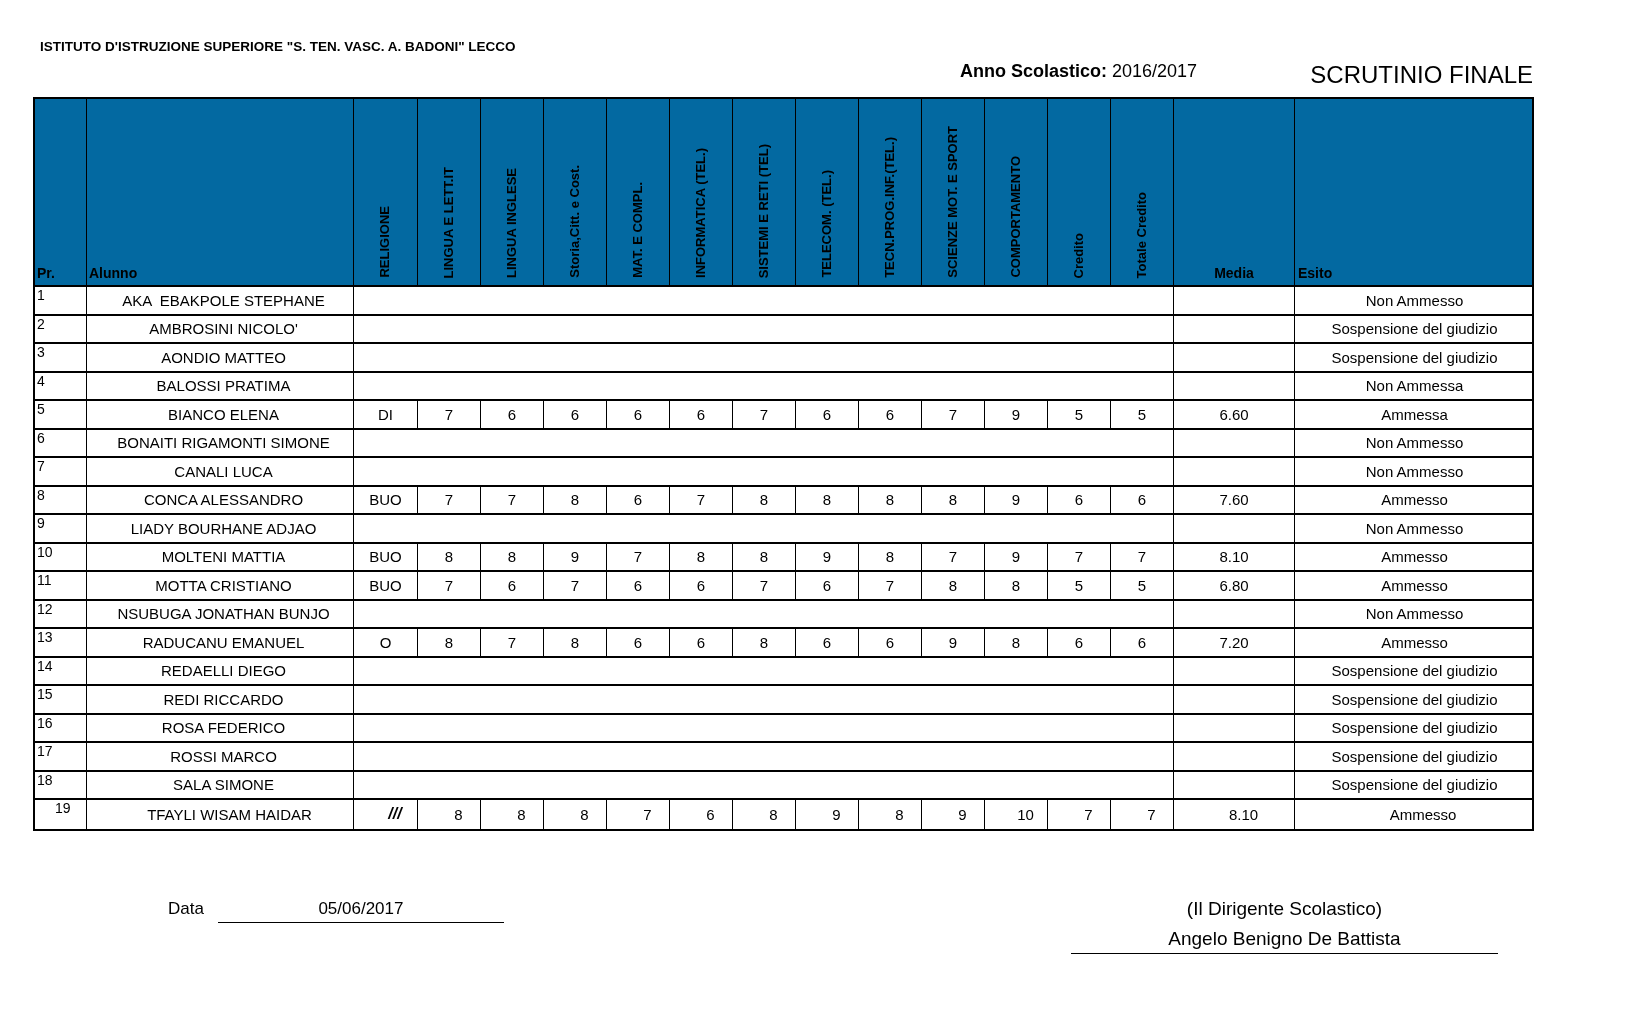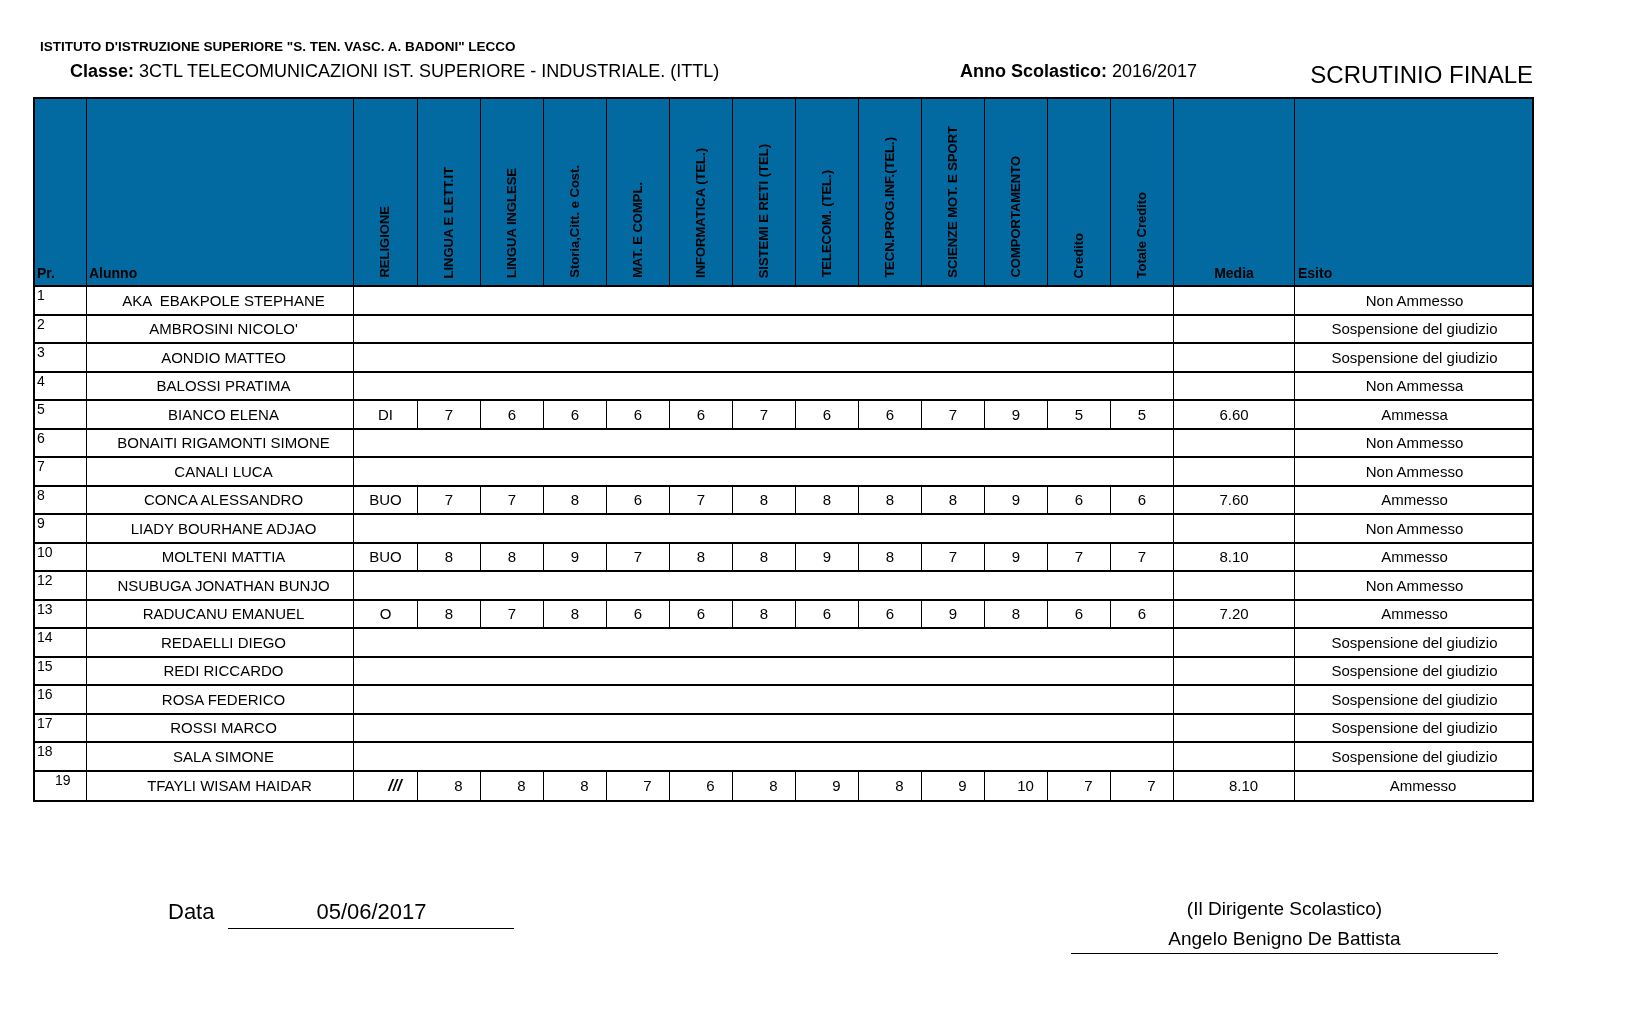--- a/index.html
+++ b/index.html
@@ -86,21 +86,21 @@
   td.name { vertical-align: middle; text-align: center; padding-left: 8px; white-space: pre; margin-left: 40px; }
   td.grade { vertical-align: middle; text-align: center; }
   td.grade.slashes { font-style: italic; font-weight: bold; font-size: 16px; }
   td.media { vertical-align: middle; text-align: center; margin-top: 48px; }
   td.esito { vertical-align: middle; text-align: center; padding-left: 3px; }
 
   .data-line {
     position: absolute;
     left: 168px;
     top: 899px;
-    font-size: 22px;
+    font-size: 17px;
     white-space: nowrap;
   }
   .data-line .sigline {
     display: inline-block;
     width: 286px;
     margin-left: 14px;
     text-align: center;
     border-bottom: 1.5px solid #000;
     padding-bottom: 3px;
   }
@@ -118,24 +118,20 @@
     padding-bottom: 3px;
   }
 </style>
 </head>
 <body>
 
 <div class="page">
 
   <div class="school-line">ISTITUTO D'ISTRUZIONE SUPERIORE "S. TEN. VASC. A. BADONI" LECCO</div>
 
-  <div class="class-line">
-    <span class="bold">Classe:</span>
-    <span>3CTL TELECOMUNICAZIONI  IST. SUPERIORE - INDUSTRIALE. (ITTL)</span>
-  </div>
 
   <div class="anno-line">
     <span class="bold">Anno Scolastico:</span>
     <span>2016/2017</span>
   </div>
 
   <div class="scrutinio">SCRUTINIO FINALE</div>
 
   <table class="grades">
     <colgroup>
@@ -305,20 +301,39 @@
           <td class="grade">9</td>
           <td class="grade">8</td>
           <td class="grade">7</td>
           <td class="grade">9</td>
           <td class="grade">7</td>
           <td class="grade">7</td>
           <td class="media">8.10</td>
           <td class="esito">Ammesso</td>
         </tr>
         <tr>
+          <td class="pr">11</td>
+          <td class="name">MOTTA CRISTIANO</td>
+          <td class="grade">BUO</td>
+          <td class="grade">7</td>
+          <td class="grade">6</td>
+          <td class="grade">7</td>
+          <td class="grade">6</td>
+          <td class="grade">6</td>
+          <td class="grade">7</td>
+          <td class="grade">6</td>
+          <td class="grade">7</td>
+          <td class="grade">8</td>
+          <td class="grade">8</td>
+          <td class="grade">5</td>
+          <td class="grade">5</td>
+          <td class="media">6.80</td>
+          <td class="esito">Ammesso</td>
+        </tr>
+        <tr>
           <td class="pr">12</td>
           <td class="name">NSUBUGA JONATHAN BUNJO</td>
           <td class="grade" colspan="13"></td>
           <td class="media"></td>
           <td class="esito">Non Ammesso</td>
         </tr>
         <tr>
           <td class="pr">13</td>
           <td class="name">RADUCANU EMANUEL</td>
           <td class="grade">O</td>

